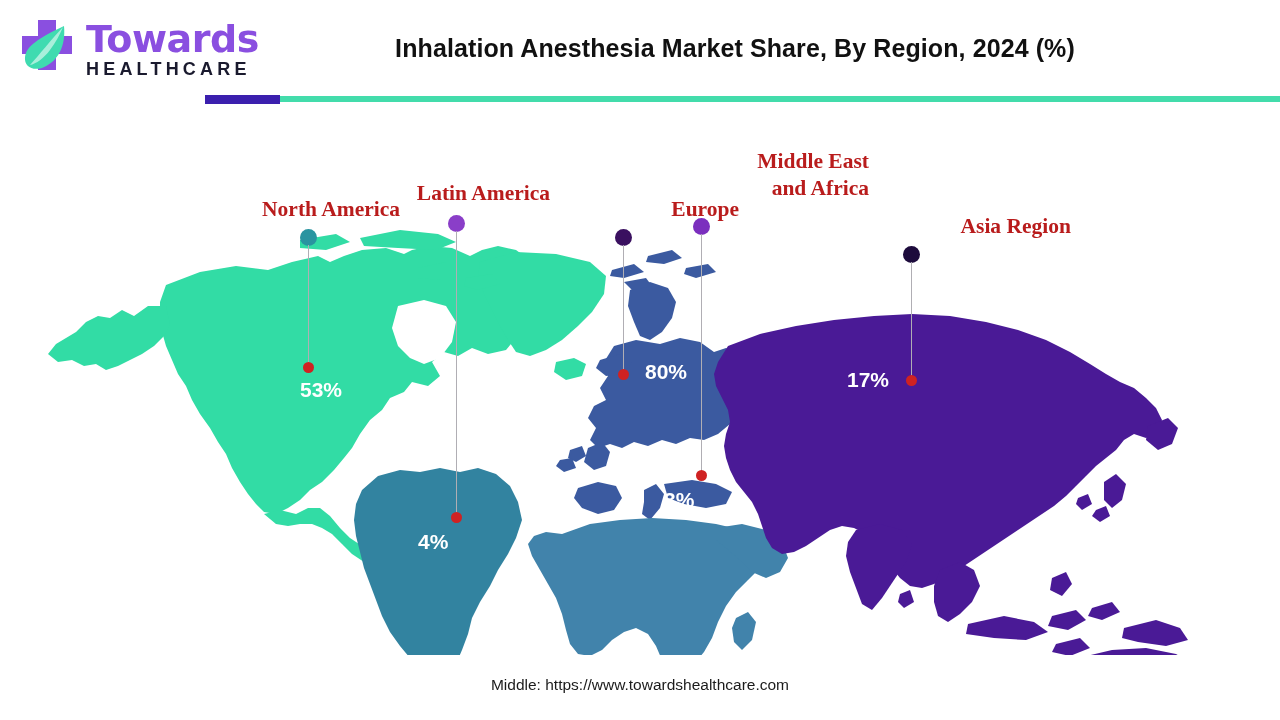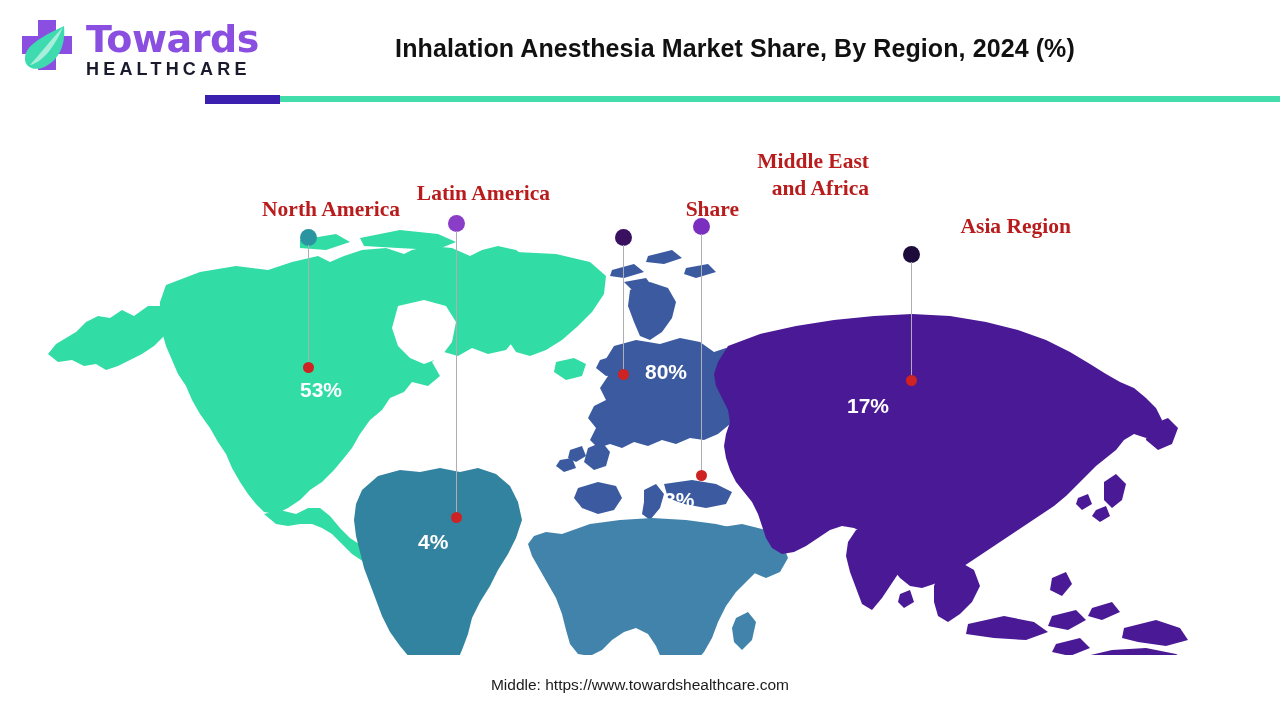--- a/index.html
+++ b/index.html
@@ -356,39 +356,39 @@
 
   <div class="callout" style="left:0;top:0;">
     <div class="callout-label" style="left:350px; top:70px; width:200px;">Latin America</div>
     <div class="callout-dot" style="left:448px; top:105px; background:#8a3ec8;"></div>
     <div class="callout-line" style="left:455.7px; top:121px; height:285px;"></div>
     <div class="callout-pin" style="left:451px; top:402px;"></div>
     <div class="pct-label" style="left:418px; top:420px;">4%</div>
   </div>
 
   <div class="callout" style="left:0;top:0;">
-    <div class="callout-label" style="left:579px; top:86px; width:160px;">Share</div>
+    <div class="callout-label" style="left:579px; top:86px; width:160px;">Europe</div>
     <div class="callout-dot" style="left:615px; top:119px; background:#3a1060;"></div>
     <div class="callout-line" style="left:622.7px; top:135px; height:128px;"></div>
     <div class="callout-pin" style="left:618px; top:259px;"></div>
     <div class="pct-label" style="left:645px; top:250px;">80%</div>
   </div>
 
   <div class="callout" style="left:0;top:0;">
     <div class="callout-label" style="left:689px; top:38px; width:180px;">Middle East
 and Africa</div>
     <div class="callout-dot" style="left:693px; top:108px; background:#7b2fbe;"></div>
     <div class="callout-line" style="left:700.7px; top:124px; height:240px;"></div>
     <div class="callout-pin" style="left:696px; top:360px;"></div>
     <div class="pct-label" style="left:664px; top:378px;">3%</div>
   </div>
 
   <div class="callout" style="left:0;top:0;">
     <div class="callout-label" style="left:891px; top:103px; width:180px;">Asia Region</div>
     <div class="callout-dot" style="left:903px; top:136px; background:#1d0b3c;"></div>
     <div class="callout-line" style="left:910.7px; top:152px; height:117px;"></div>
     <div class="callout-pin" style="left:906px; top:265px;"></div>
-    <div class="pct-label" style="left:847px; top:284px;">17%</div>
+    <div class="pct-label" style="left:847px; top:258px;">17%</div>
   </div>
 
 </div>
 
 <div id="source">Middle: https://www.towardshealthcare.com</div>
 
 </body></html>

